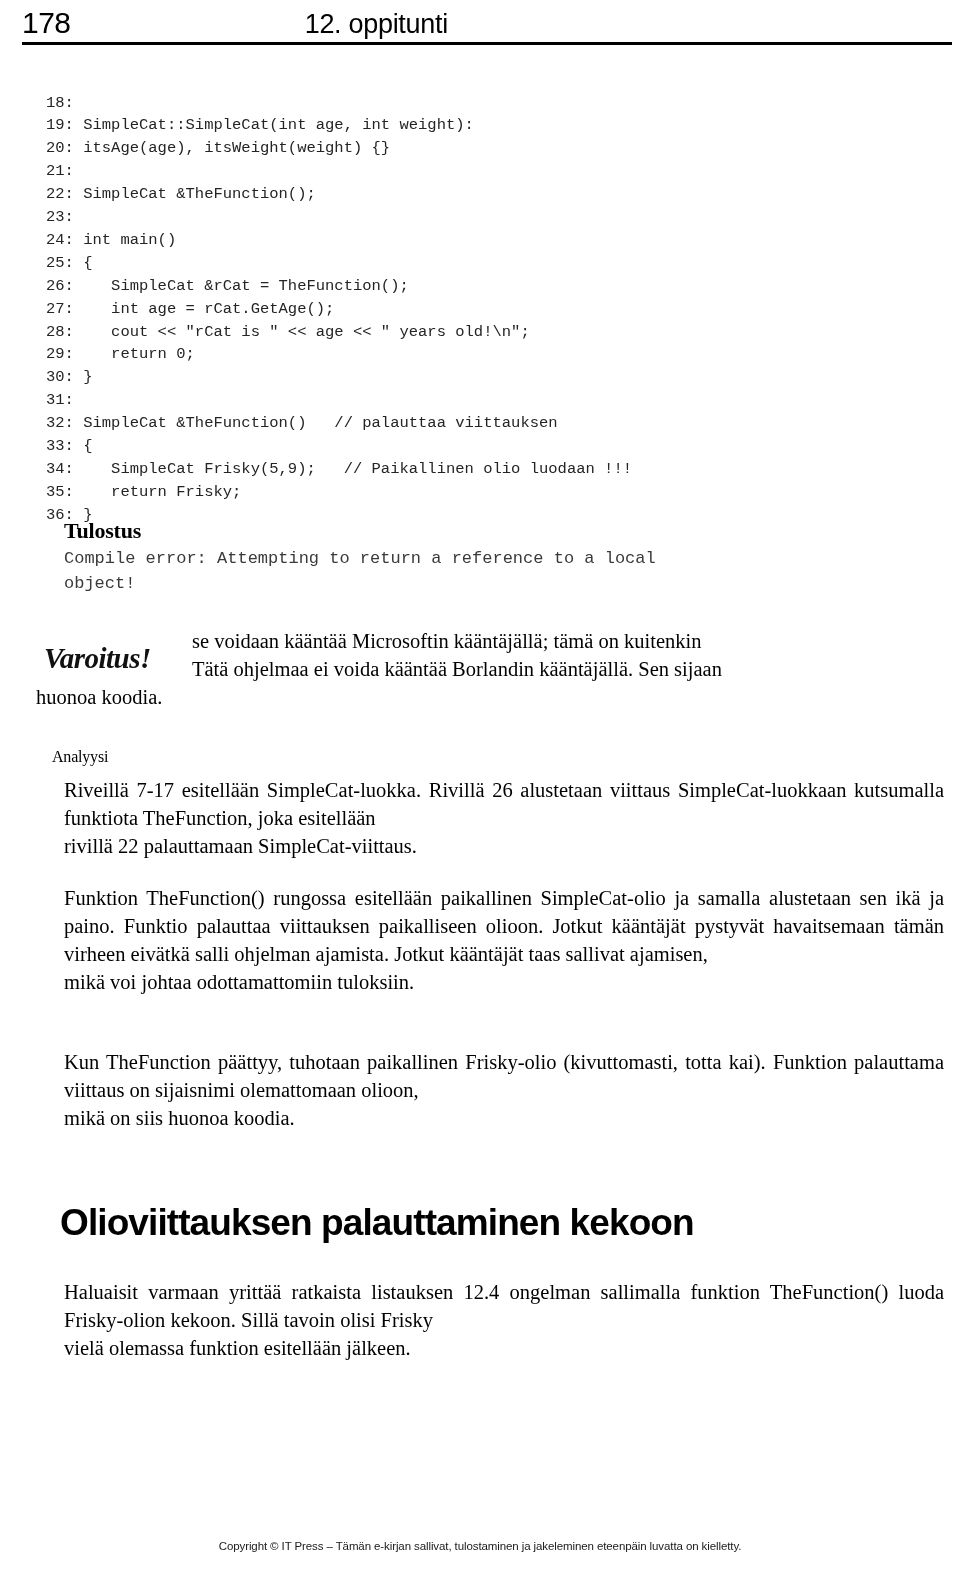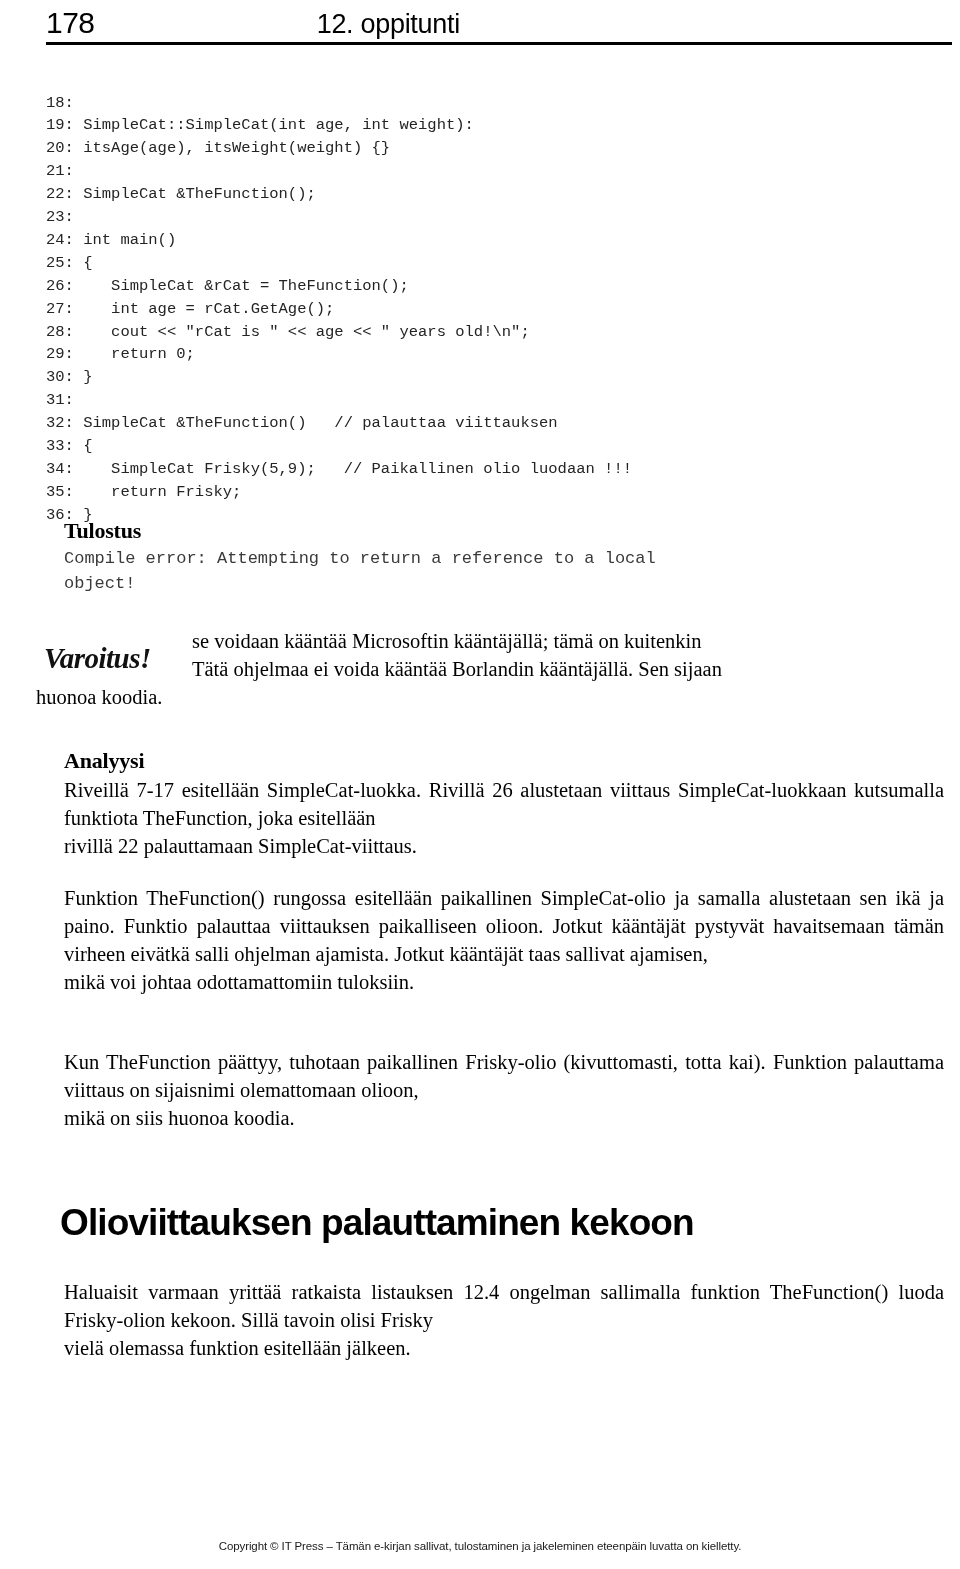--- a/index.html
+++ b/index.html
@@ -18,21 +18,20 @@
     overflow: hidden;
   }
 
   
   .header {
     position: absolute;
     top: 0;
     left: 22px;
     right: 8px;
     height: 46px;
-    margin-left: 24px;
   }
   .header-inner {
     display: flex;
     align-items: flex-end;
     height: 38px;
     font-family: "Liberation Sans", "DejaVu Sans", sans-serif;
   }
   .folio {
     font-size: 30px;
     font-weight: 400;
@@ -126,24 +125,24 @@
     left: 36px;
     top: 684px;
     width: 900px;
     font-size: 20.5px;
     line-height: 27.5px;
   }
 
   
   .analyysi-head {
     position: absolute;
-    left: 64px;
+    left: 52px;
     top: 748px;
-    font-size: 22px;
-    font-weight: bold;
+    font-size: 16px;
+    font-weight: normal;
     letter-spacing: -0.2px;
   }
   .para {
     position: absolute;
     left: 64px;
     width: 880px;
     font-size: 20.5px;
     line-height: 28px;
     text-align: justify;
   }

